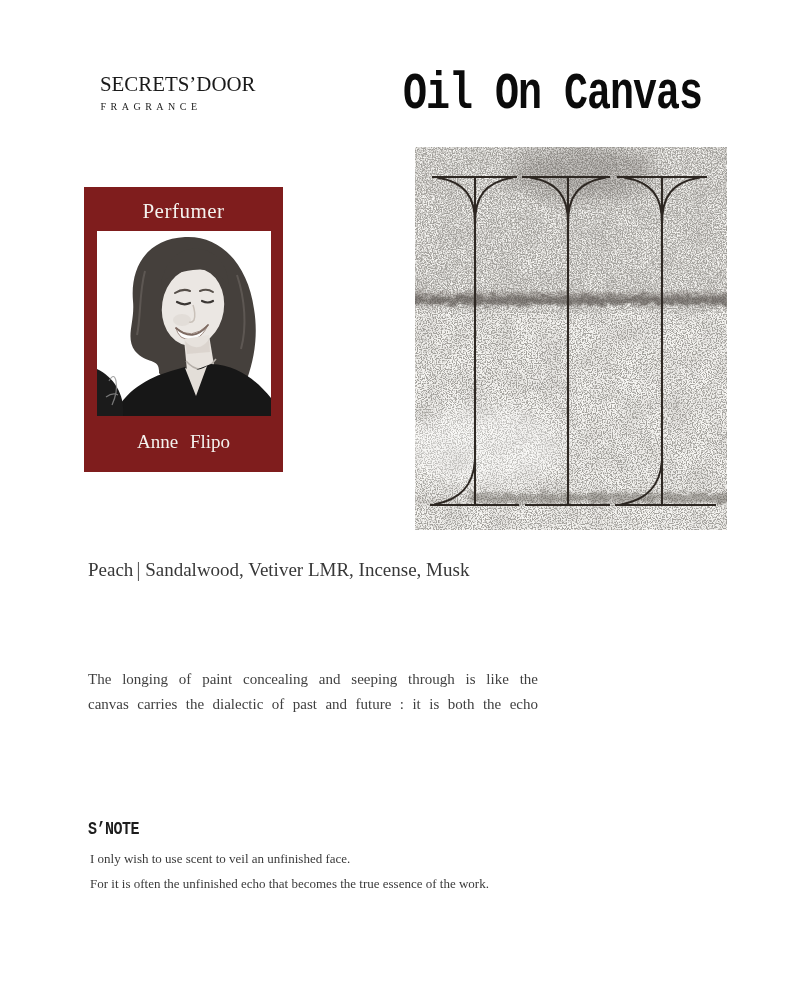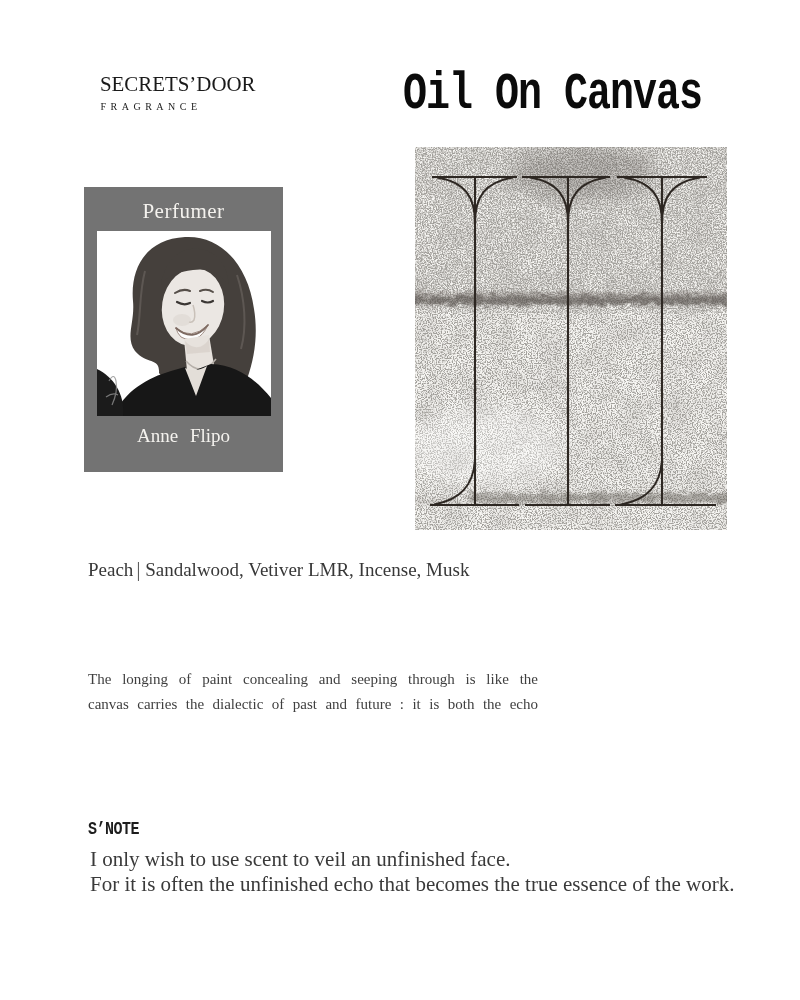--- a/index.html
+++ b/index.html
@@ -14,25 +14,25 @@
                    color: #222; letter-spacing: 4.5px; text-indent: 4.5px; white-space: nowrap; }
 
   
   .product-title { position: absolute; left: 403px; top: 69px;
                    font-family: "Liberation Mono", monospace; font-weight: bold; font-size: 40px;
                    line-height: 1; letter-spacing: -1px; color: #0b0b0b; white-space: nowrap;
                    transform: scaleY(1.3); transform-origin: left top; }
 
   
   .perfumer-card { position: absolute; left: 84px; top: 187px; width: 199px; height: 285px;
-                   background: #737373; text-align: center; }
+                   background: #7f1d1d; text-align: center; }
   .perfumer-role { margin-top: 12px; font-size: 21px; color: #f4f2ee; letter-spacing: .5px; }
   .perfumer-photo-wrap { width: 174px; height: 185px; margin: 7px auto 0 auto; background: #fff;
                          overflow: hidden; }
-  .perfumer-name { margin-top: 9px; font-size: 19px; color: #f4f2ee; word-spacing: 7px; }
+  .perfumer-name { margin-top: 15px; font-size: 19px; color: #f4f2ee; word-spacing: 7px; }
 
   
   .artwork { position: absolute; left: 415px; top: 147px; width: 312px; height: 383px; }
 
   
   .notes { position: absolute; left: 88px; top: 558px; font-size: 19px; color: #383838; }
   .note-row { line-height: 23.6px; white-space: nowrap; }
   .note-sep { display: inline-block; margin: 0 5px 0 3px; color: #4a4a4a;
               transform: scaleY(1.05); }
 
@@ -40,21 +40,21 @@
   .description { position: absolute; left: 88px; top: 667px; width: 450px;
                  font-size: 15px; color: #3f3f3f; }
   .desc-line { line-height: 25.4px; }
   .desc-line.just { text-align: justify; text-align-last: justify; }
 
   
   .snote-heading { position: absolute; left: 88px; top: 820px;
                    font-family: "Liberation Mono", monospace; font-weight: bold; font-size: 15px;
                    color: #1d1d1d; letter-spacing: -.5px; transform: scaleY(1.2);
                    transform-origin: left top; }
-  .snote-lines { position: absolute; left: 90px; top: 847px; font-size: 21px; color: #3a3a3a; }
+  .snote-lines { position: absolute; left: 90px; top: 847px; font-size: 13px; color: #3a3a3a; }
   .snote-line { line-height: 24.5px; white-space: nowrap; }
 </style>
 </head>
 <body>
 
 <div class="brand">
   <div class="brand-name">SECRETS’DOOR</div>
   <div class="brand-tagline">FRAGRANCE</div>
 </div>
 

